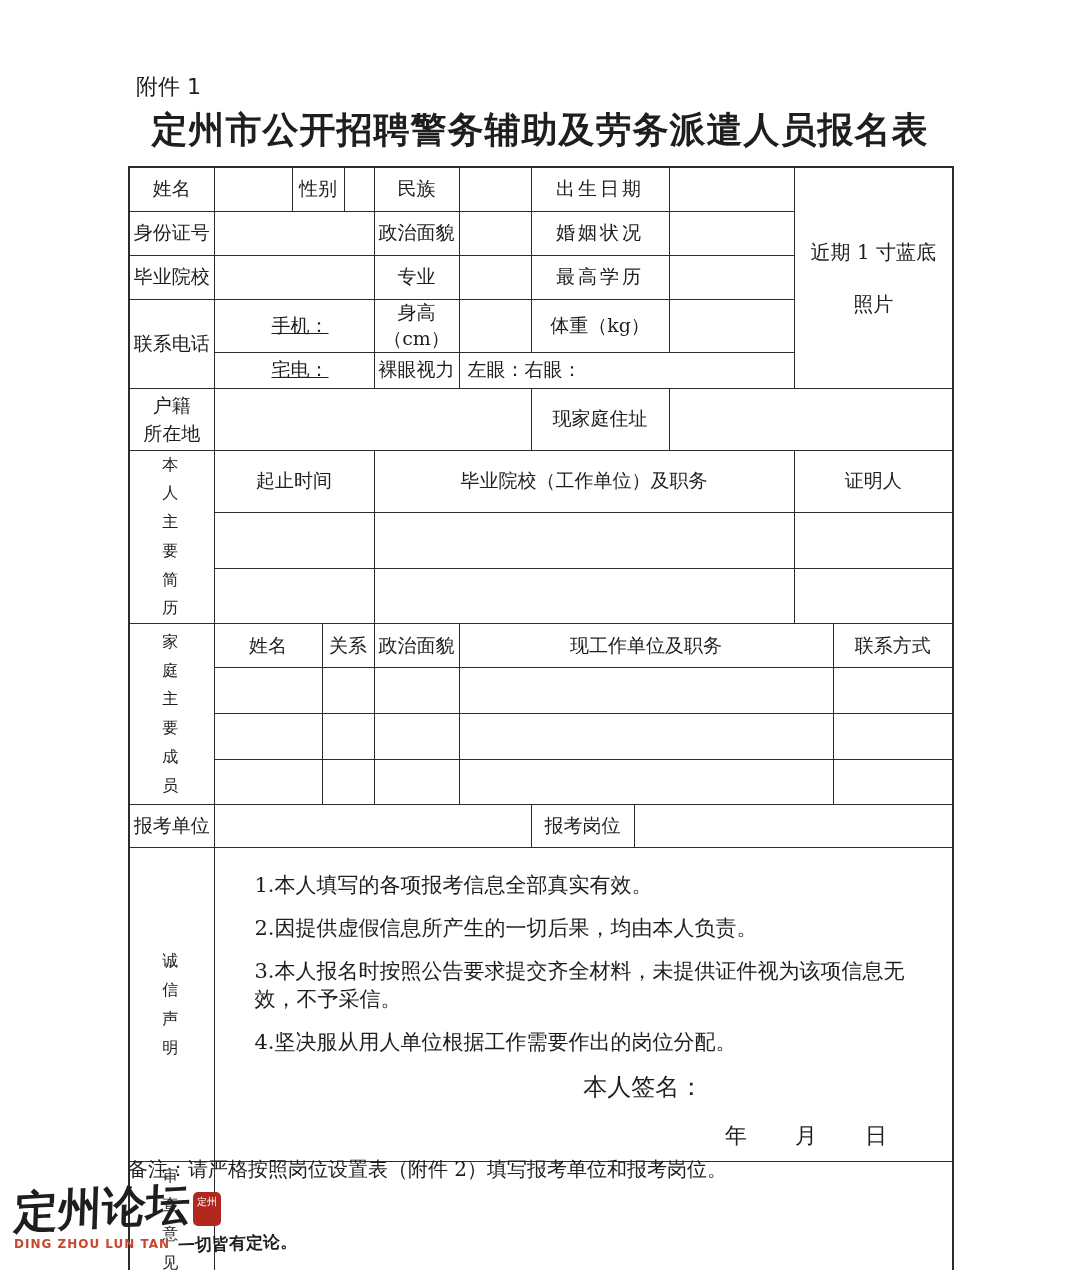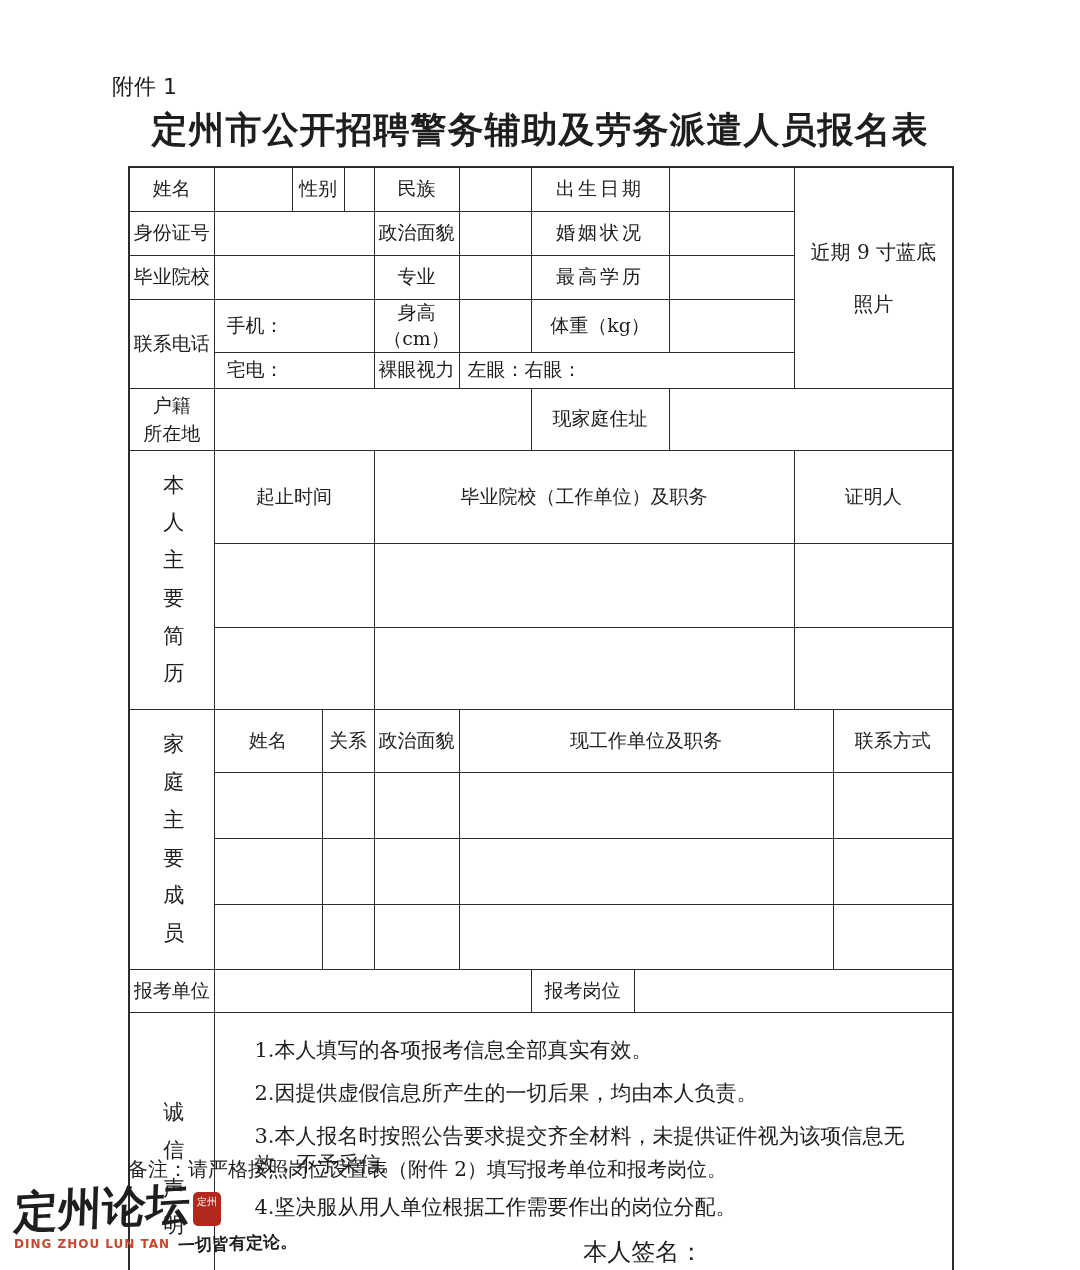--- a/index.html
+++ b/index.html
@@ -2,42 +2,42 @@
 <html><head>
 <meta charset="utf-8">
 <style>
   html,body{margin:0;padding:0;}
   body{
     width:1080px;height:1270px;background:#ffffff;
     font-family:"DejaVu Serif","Liberation Serif",serif;
     color:#1e1e1e;position:relative;overflow:hidden;
   }
   .attachment{
-    position:absolute;left:112px;top:72px;font-size:22px;
+    position:absolute;left:136px;top:72px;font-size:22px;
     font-family:"DejaVu Sans","Liberation Sans",sans-serif;
   }
   .title{
     position:absolute;left:118px;top:106px;width:844px;text-align:center;
     font-size:36px;font-weight:bold;letter-spacing:1px;
     font-family:"DejaVu Sans","Liberation Sans",sans-serif;
   }
   table.form{
     position:absolute;left:128px;top:166px;width:824px;
     border-collapse:collapse;table-layout:fixed;
   }
   table.form{border:2px solid #2b2b2b;}
   td{
     border:1.5px solid #2b2b2b;font-size:19px;text-align:center;
     vertical-align:middle;padding:0;overflow:hidden;
   }
-  .left{text-align:left;padding-left:12px;}
+  .left{text-align:center;padding-left:12px;text-decoration:underline;}
   .sp{letter-spacing:3px;text-align:center;}
   .vlabel{
-    width:1.2em;margin:16px auto;word-break:break-all;line-height:1.8;
-    font-size:21px;text-align:right;
+    width:1.2em;margin:0 auto;word-break:break-all;line-height:1.8;
+    font-size:16px;text-align:left;
   }
   .photo-note{line-height:2.6;font-size:20px;}
   .two-line{line-height:1.5;}
   .eyes{display:flex;align-items:center;padding-left:8px;}
   .decl{
     text-align:left;padding:8px 10px 10px 40px;height:100%;box-sizing:border-box;
   }
   .decl-item{margin:15px 0;font-size:21px;}
   .sig-line{
     text-align:center;padding-left:90px;font-size:24px;font-weight:normal;margin-top:8px;
@@ -101,21 +101,21 @@
       <td>姓名</td>
       <td></td>
       <td colspan="2">性别</td>
       <td></td>
       <td>民族</td>
       <td></td>
       <td colspan="2" class="sp">出生日期</td>
       <td></td>
       <td colspan="2" rowspan="5">
         <div class="photo-note">
-          <div>近期 9 寸蓝底</div>
+          <div>近期 1 寸蓝底</div>
           <div>照片</div>
         </div>
       </td>
     </tr>
 
     <tr style="height:44px">
       <td>身份证号</td>
       <td colspan="4"></td>
       <td>政治面貌</td>
       <td></td>

